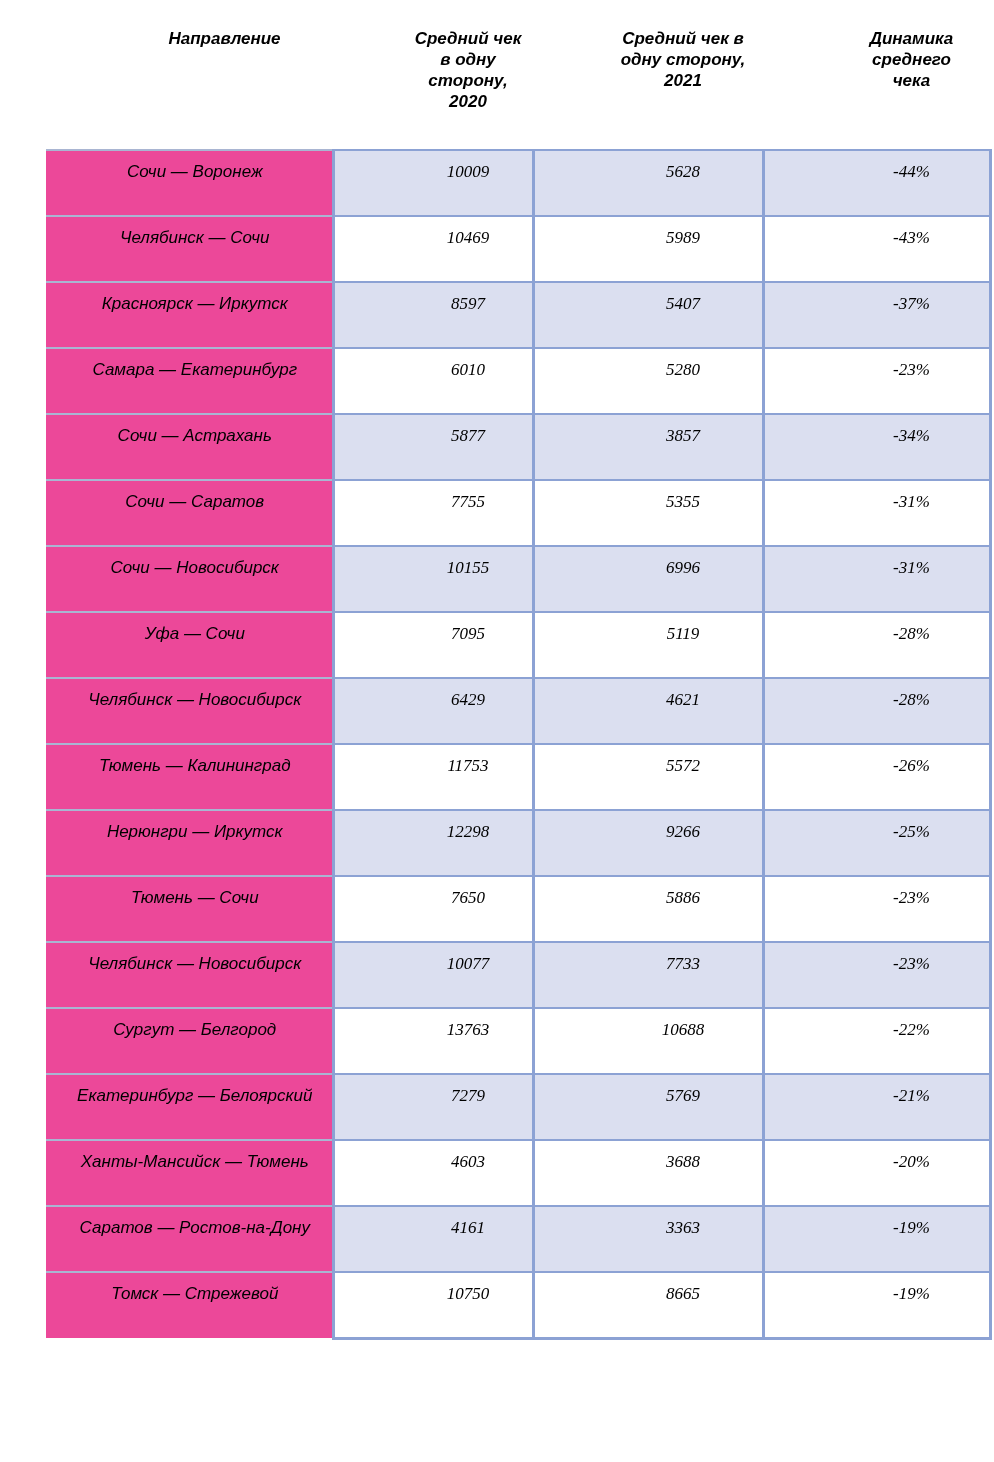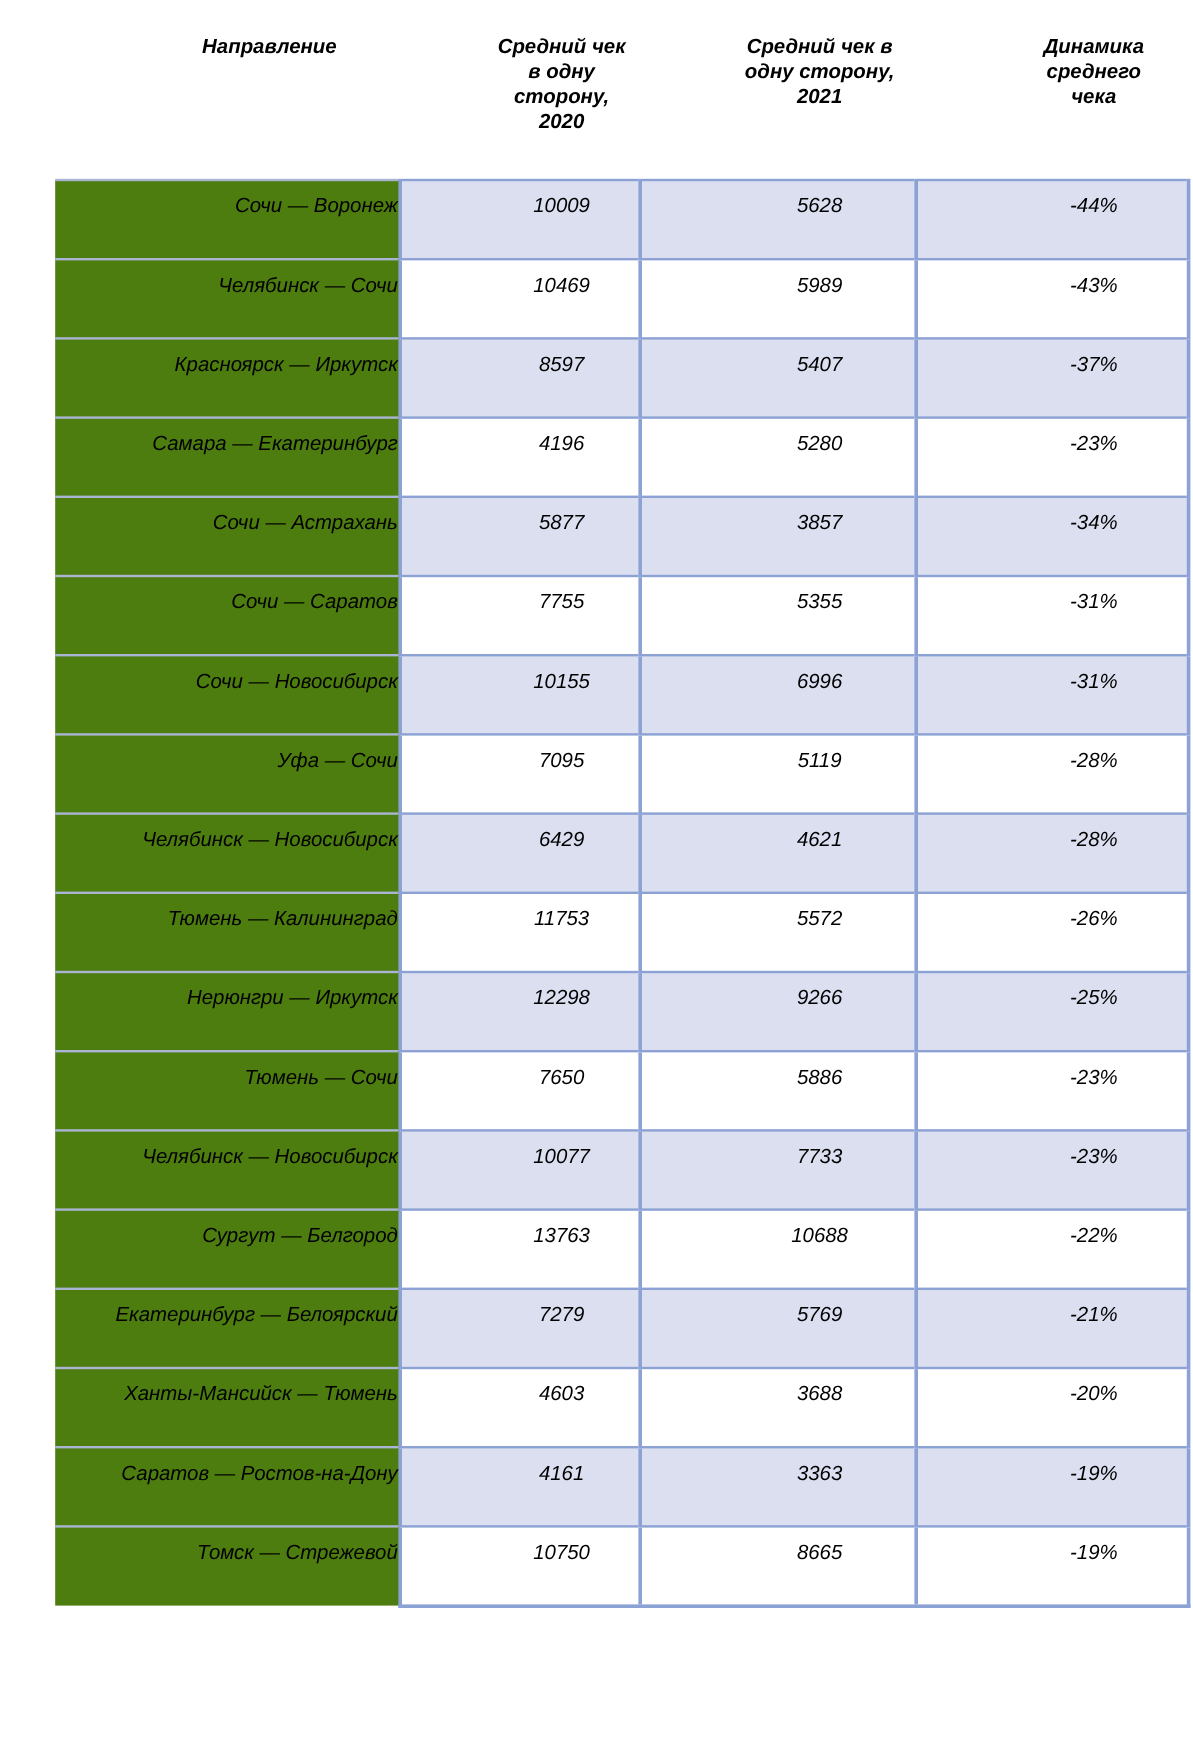--- a/index.html
+++ b/index.html
@@ -46,30 +46,31 @@
   }
 
   tbody td {
     height: 66px;
     vertical-align: top;
     padding-top: 10px;
     font-size: 17px;
     line-height: 21px;
   }
   tbody td.col-route {
-    text-align: right;
+    text-align: center;
     padding-left: 12px;
     border-top: 2px solid var(--border-gray, #a9b5d2);
-    background: #4d7c0f;
+    background: #ec4899;
   }
   tbody td.num {
     text-align: center;
     padding-left: 70px;
     border-top: 2px solid var(--border-blue, #8ca2d4);
     border-left: 3px solid var(--border-blue, #8ca2d4);
+    font-family: Liberation Serif, serif;
   }
   tbody td.num:last-child {
     border-right: 3px solid var(--border-blue, #8ca2d4);
   }
   tbody tr:nth-child(odd) td.num {
     background: var(--row-shade, #dbdff0);
   }
   tbody tr:last-child td.num {
     border-bottom: 3px solid var(--border-blue, #8ca2d4);
     text-align: center;
@@ -114,21 +115,21 @@
     <td class="num">-43%</td>
   </tr>
       <tr>
     <td class="col-route">Красноярск — Иркутск</td>
     <td class="num">8597</td>
     <td class="num">5407</td>
     <td class="num">-37%</td>
   </tr>
       <tr>
     <td class="col-route">Самара — Екатеринбург</td>
-    <td class="num">4196</td>
+    <td class="num">6010</td>
     <td class="num">5280</td>
     <td class="num">-23%</td>
   </tr>
       <tr>
     <td class="col-route">Сочи — Астрахань</td>
     <td class="num">5877</td>
     <td class="num">3857</td>
     <td class="num">-34%</td>
   </tr>
       <tr>

